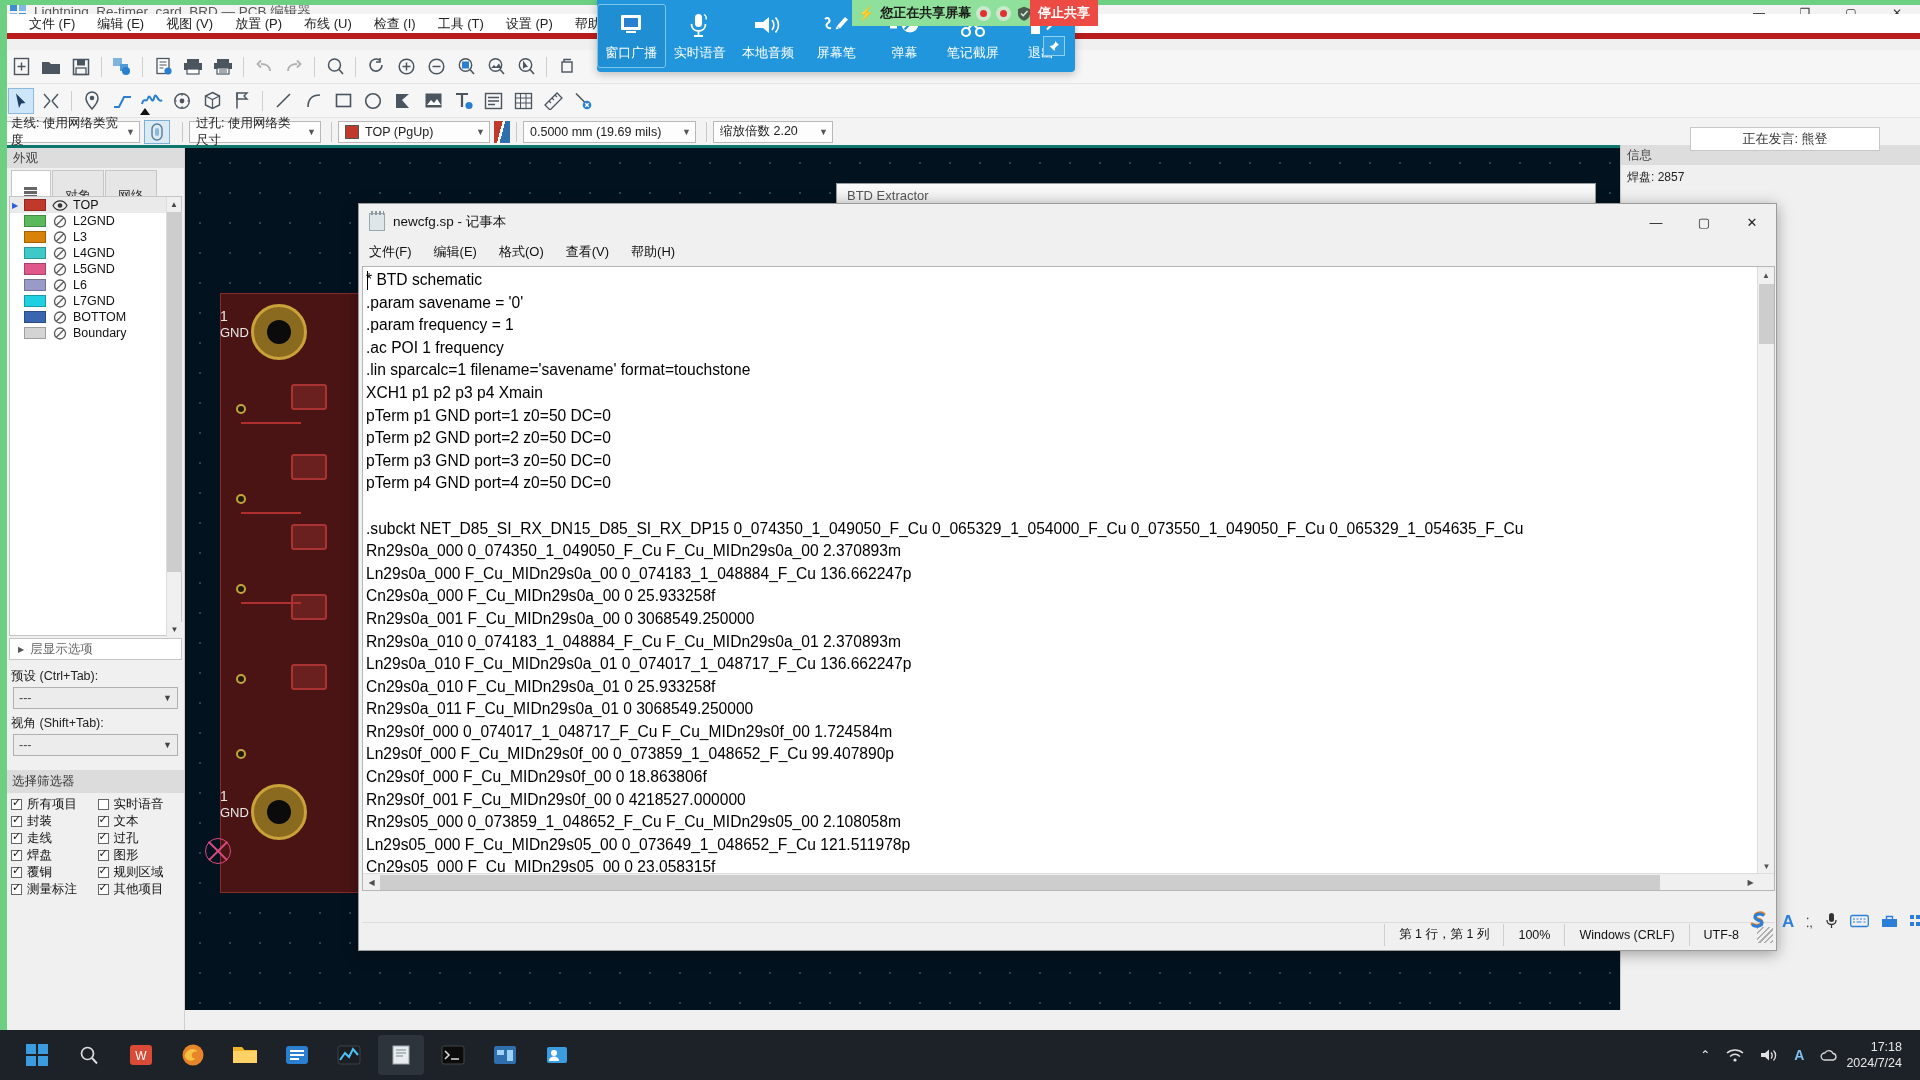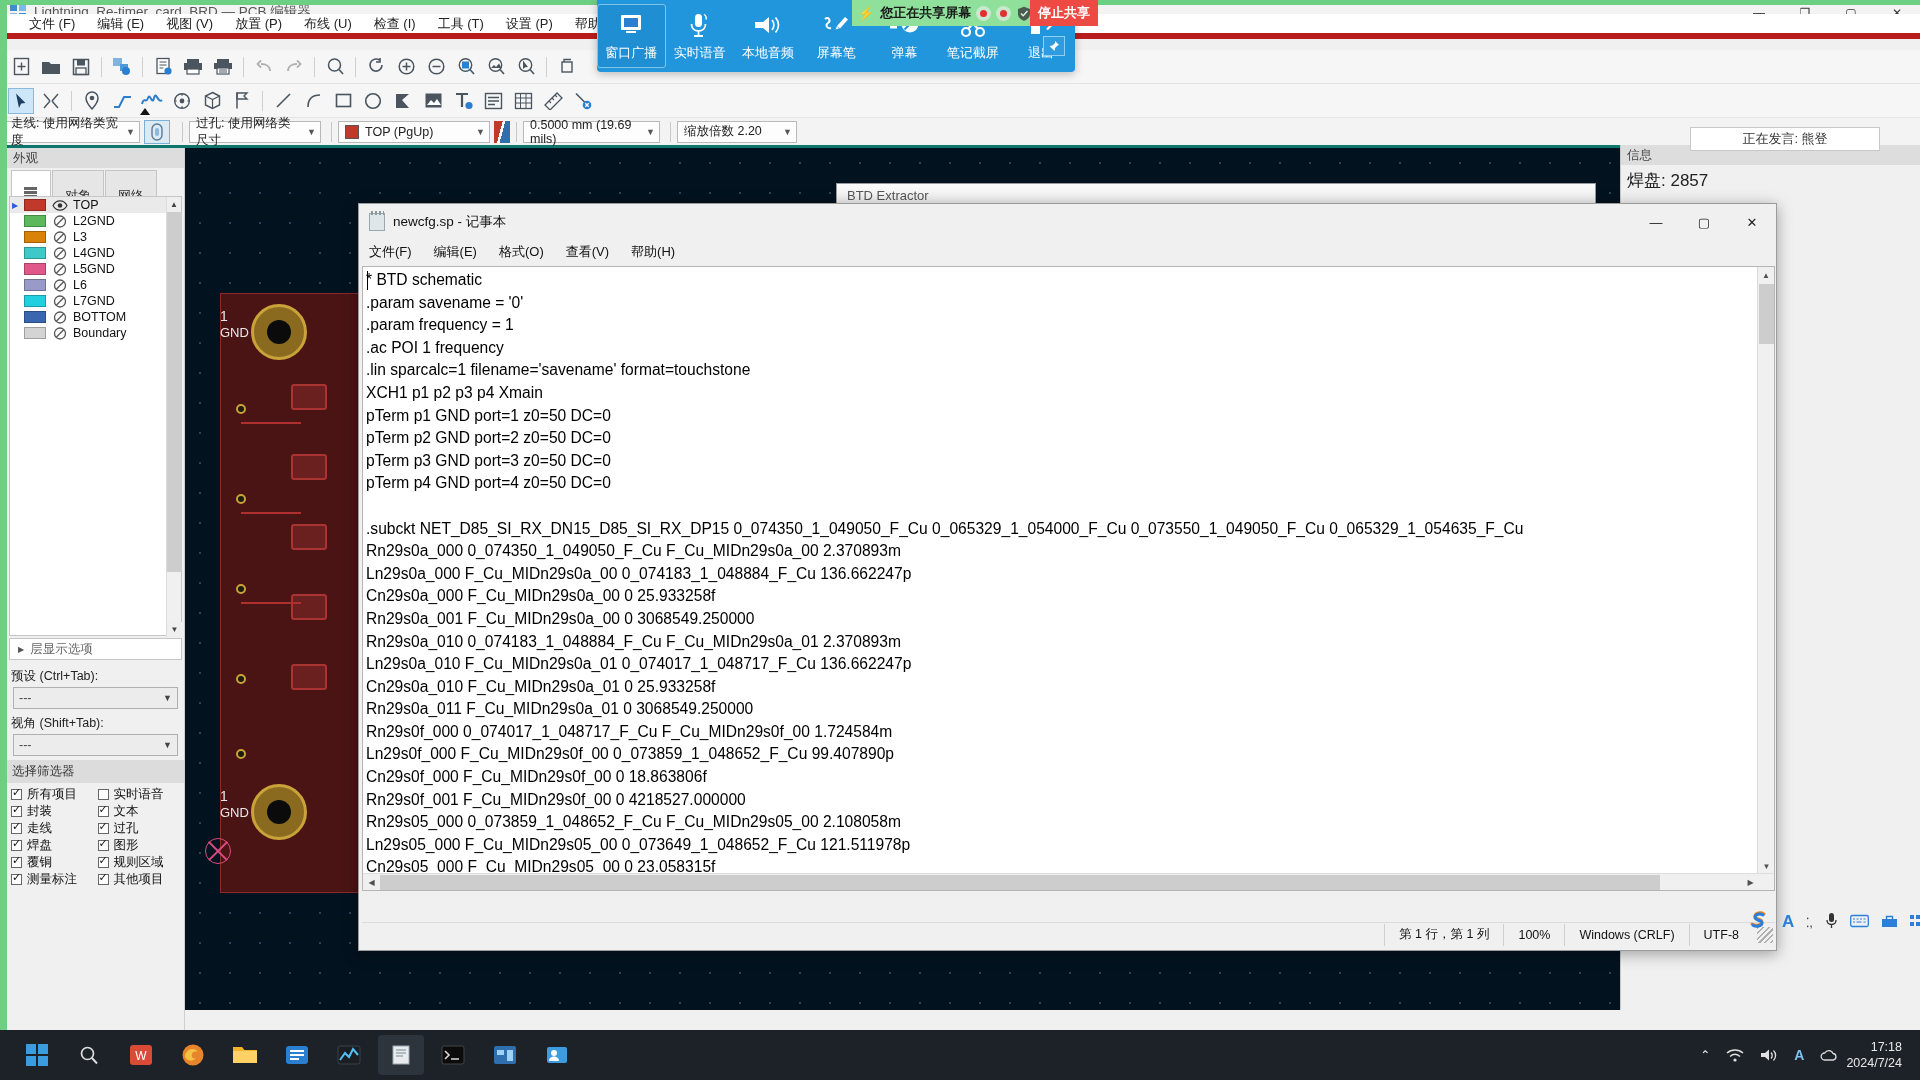--- a/index.html
+++ b/index.html
@@ -74,21 +74,21 @@
   .lrow .eye { width:17px; height:13px; margin-right:5px; display:flex; align-items:center; justify-content:center; }
   .lscroll { position:absolute; right:0; top:0; width:15px; height:440px; background:#f0f0f0; border-left:1px solid #ddd;}
   .lscroll .up,.lscroll .dn { height:15px; display:flex; align-items:center; justify-content:center; font-size:8px; color:#444; background:#efefef;}
   .lscroll .dn { position:absolute; bottom:0; width:15px; }
   .lscroll .thumb { position:absolute; top:15px; width:15px; height:360px; background:#cdcdcd;}
   .lp-opts { background:#fff; border:1px solid #c6c6c6; margin:2px; height:22px; display:flex; align-items:center;
              padding-left:8px; font-size:12.5px; color:#666; }
   .lp-label { font-size:12.5px; color:#222; padding:6px 0 2px 4px; }
   .lp-combo { margin:0 6px; height:22px; background:#ececec; border:1px solid #b0b0b0; display:flex;
               align-items:center; justify-content:space-between; padding:0 5px; font-size:12.5px; color:#444; }
-  .filter-head { background:#dcdcdc; color:#333; font-size:12.5px; padding:3px 0 3px 5px; margin-top:4px; }
+  .filter-head { background:#dcdcdc; color:#333; font-size:12.5px; padding:3px 0 3px 5px; margin-top:14px; }
   .filters { display:flex; flex-wrap:wrap; padding:3px 0 0 4px; }
   .fitem { width:50%; display:flex; align-items:center; font-size:12.5px; color:#111; height:17px;}
   .cbx { width:11px; height:11px; border:1px solid #666; background:#fff; margin-right:5px; position:relative; }
   .cbx.on::after { content:"✓"; position:absolute; left:0px; top:-4px; font-size:11px; color:#111; }
 
   
   .canvas { position:absolute; left:185px; top:148px; width:1435px; height:862px; background:#03121f;
             overflow:hidden; }
   .dotgrid { position:absolute; inset:0;
      background-image:radial-gradient(circle, rgba(90,120,150,.5) 0.7px, transparent 0.8px);
@@ -108,21 +108,21 @@
   .btd-col { position:absolute; right:10px; top:8px; width:115px; }
   .btd-col .hd { font-size:13px; color:#222; margin-bottom:4px; }
   .btd-box { border:1px solid #999; background:#fff; height:175px; }
   .btd-btn { margin-top:5px; height:22px; border:1px solid #a0a0a0; background:#efefef; font-size:12.5px;
              display:flex; align-items:center; justify-content:center; color:#111; }
 
   
   .infopanel { position:absolute; left:1620px; top:145px; width:300px; height:865px; background:#f0f0f0;
                border-left:1px solid #c9c9c9;}
   .ip-head { height:20px; background:#ddd; font-size:12.5px; color:#444; padding:2px 0 0 6px;}
-  .ip-line { font-size:17px; color:#222; padding:4px 0 0 6px; }
+  .ip-line { font-size:12px; color:#222; padding:4px 0 0 6px; }
 
   
   .bcast { position:absolute; left:1690px; top:127px; width:190px; height:24px; background:#fff;
            border:1px solid #c8c8c8; display:flex; align-items:center; justify-content:center;
            font-size:13px; color:#333; z-index:50; }
 
   
   .pcb-status { position:absolute; left:0; top:1000px; width:1920px; height:30px; background:#f0f0f0;
                 border-top:1px solid #d0d0d0; display:flex; align-items:center; font-size:12.5px; color:#222;}
   .ps-cell { padding:0 16px; height:20px; display:flex; align-items:center; border-right:1px solid #cbcbcb;}
@@ -479,21 +479,21 @@
       <div class="tb3-sep"></div>
       <div class="combo" style="width:152px; justify-content:space-between">
         <span style="display:flex;align-items:center">
           <span class="sw" style="background:#c0392b"></span>
           <span>TOP (PgUp)</span>
         </span>
         <span class="arr">▼</span>
       </div>
       <div class="stripes"></div>
       <div class="tb3-sep"></div>
-      <div class="combo" style="width:137px; justify-content:space-between">
+      <div class="combo" style="width:173px; justify-content:space-between">
         <span>0.5000 mm (19.69 mils)</span>
         <span class="arr">▼</span>
       </div>
       <div class="tb3-sep"></div>
       <div class="combo" style="width:120px; justify-content:space-between">
         <span>缩放倍数 2.20</span>
         <span class="arr">▼</span>
       </div>
     </div>
 

